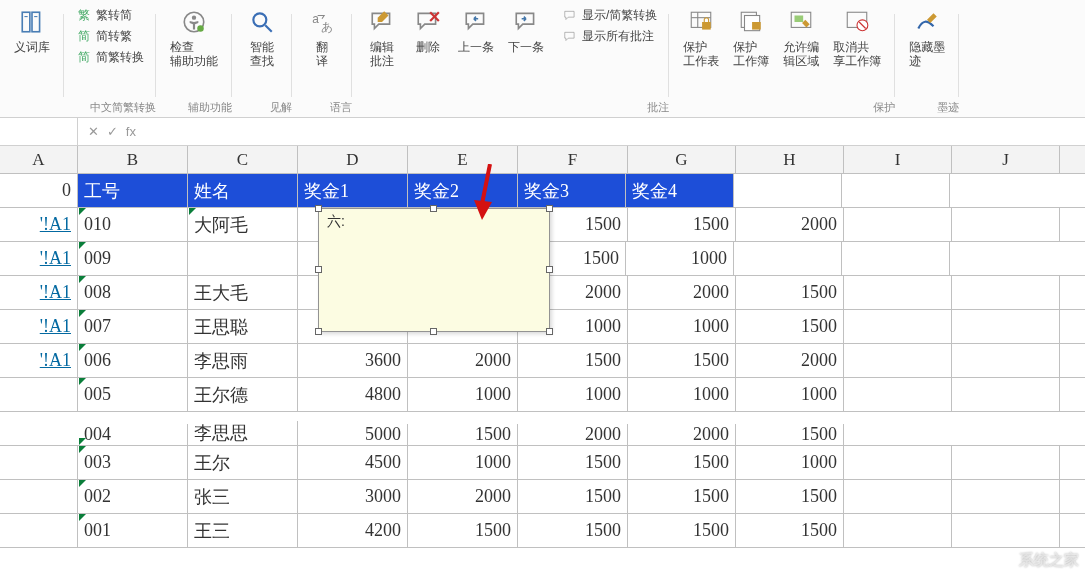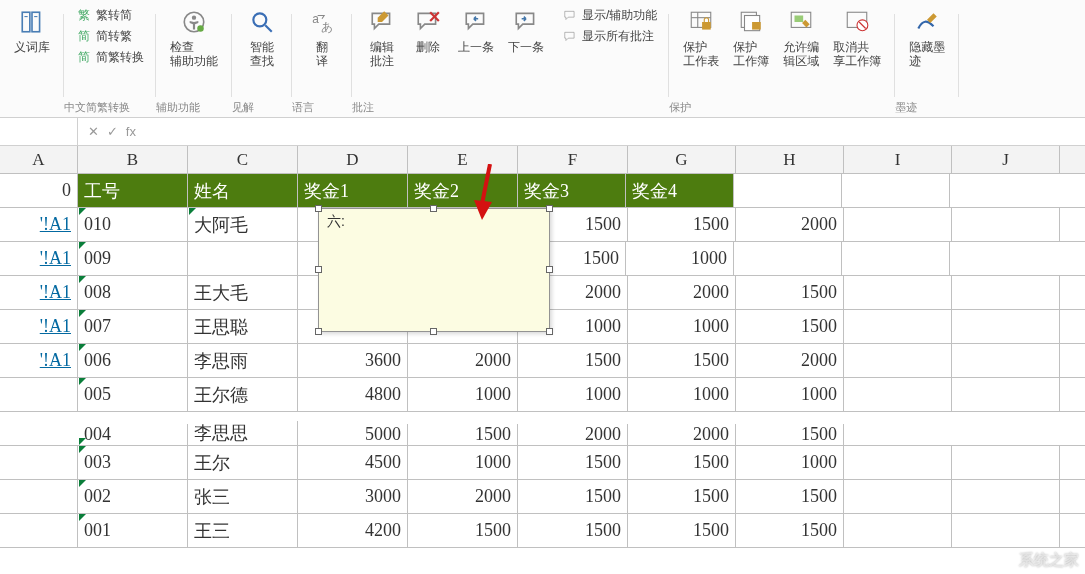--- a/index.html
+++ b/index.html
@@ -7,33 +7,33 @@
   .ribbon{display:flex;height:118px;border-bottom:1px solid #d0d0d0;background:#fbfbfb;padding-top:6px;align-items:flex-start}
   .rgroup{display:flex;flex-direction:column;align-items:center;padding:0 10px;height:100%;position:relative}
   .rgroup:after{content:"";position:absolute;right:0;top:8px;bottom:20px;width:1px;background:#e0e0e0}
   .rbtns{display:flex;gap:6px;align-items:flex-start}
   .rbtn{display:flex;flex-direction:column;align-items:center;gap:4px;padding:2px 4px;cursor:pointer;min-width:40px}
   .rbtn .ic{width:28px;height:28px;display:flex;align-items:center;justify-content:center}
   .rbtn .lbl{font-size:12px;text-align:left;line-height:1.2;color:#444}
   .vstack{display:flex;flex-direction:column;gap:2px;align-items:flex-start}
   .vitem{font-size:12px;display:flex;align-items:center;gap:4px;cursor:pointer;color:#444;padding:1px 2px}
   .vitem .sic{width:16px;height:16px;display:inline-flex;align-items:center;justify-content:center;color:#4a6}
-  .glabel{position:absolute;bottom:2px;left:0;right:0;text-align:left;font-size:11px;color:#888}
+  .glabel{position:absolute;bottom:2px;left:11px;right:0;text-align:right;font-size:11px;color:#888}
   .fbar{display:flex;align-items:center;height:28px;border-bottom:1px solid #d0d0d0;background:#fff}
   .fcell{width:78px;border-right:1px solid #d0d0d0;height:100%;display:flex;align-items:center;padding:0 6px;font-size:12px}
   .ficons{display:flex;gap:8px;padding:0 10px;color:#999;font-size:13px}
   .ficons span{cursor:pointer}
   .sheet{position:relative}
   .chead{display:flex;background:#f3f3f3;border-bottom:1px solid #c0c0c0;height:28px}
   .ch{border-right:1px solid #c0c0c0;display:flex;align-items:center;justify-content:center;font-size:17px;color:#333;font-family:"Times New Roman",serif}
   .rows{display:flex;flex-direction:column}
   .row{display:flex;height:34px;border-bottom:1px solid #c0c0c0}
   .cell{border-right:1px solid #c0c0c0;display:flex;align-items:center;padding:0 6px;font-size:18px;font-family:"SimSun","Times New Roman",serif}
   .cell.num{justify-content:flex-end}
-  .green{background:#4d7c0f;color:#fff}
+  .green{background:#1d4ed8;color:#fff}
   .link{text-decoration:underline;color:#0369a1}
   .tri{position:absolute;width:0;height:0;border-left:7px solid #0a7e3a;border-bottom:7px solid transparent}
   .comment{position:absolute;background:#fcfce2;border:1px solid #939393;box-shadow:2px 2px 4px rgba(0,0,0,.15);font-size:14px;padding:4px 8px}
   .handle{position:absolute;width:7px;height:7px;background:#fff;border:1px solid #666}
   .arrow{position:absolute;color:#d00;font-size:28px;pointer-events:none}
   svg{display:block}
   .wm{position:absolute;right:6px;bottom:4px;color:rgba(255,255,255,.5);font-size:15px;font-weight:bold;display:flex;align-items:center;gap:4px;text-shadow:0 0 2px rgba(0,0,0,.3)}
   .wA{width:78px}.wB{width:110px}.wC{width:110px}.wD{width:110px}.wE{width:110px}.wF{width:110px}.wG{width:108px}.wH{width:108px}.wI{width:108px}.wJ{width:108px}
   .triB{left:79px}.triC{left:189px}
 </style>
@@ -159,21 +159,21 @@
           </span>
         <span class="lbl">下一条</span>
       </div>
       <div class="vstack" style="margin-left:6px">
         <div class="vitem">
             <span class="sic">
               <svg width="14" height="14" viewBox="0 0 24 24">
                 <path d="M3 4h16v10H9l-4 4v-4H3z" fill="none" stroke="#888"></path>
               </svg>
             </span>
-            <span>显示/辅助功能</span>
+            <span>显示/简繁转换</span>
           </div>
         <div class="vitem">
             <span class="sic">
               <svg width="14" height="14" viewBox="0 0 24 24">
                 <path d="M3 4h16v10H9l-4 4v-4H3z" fill="none" stroke="#888"></path>
               </svg>
             </span>
             <span>显示所有批注</span>
           </div>
       </div>

